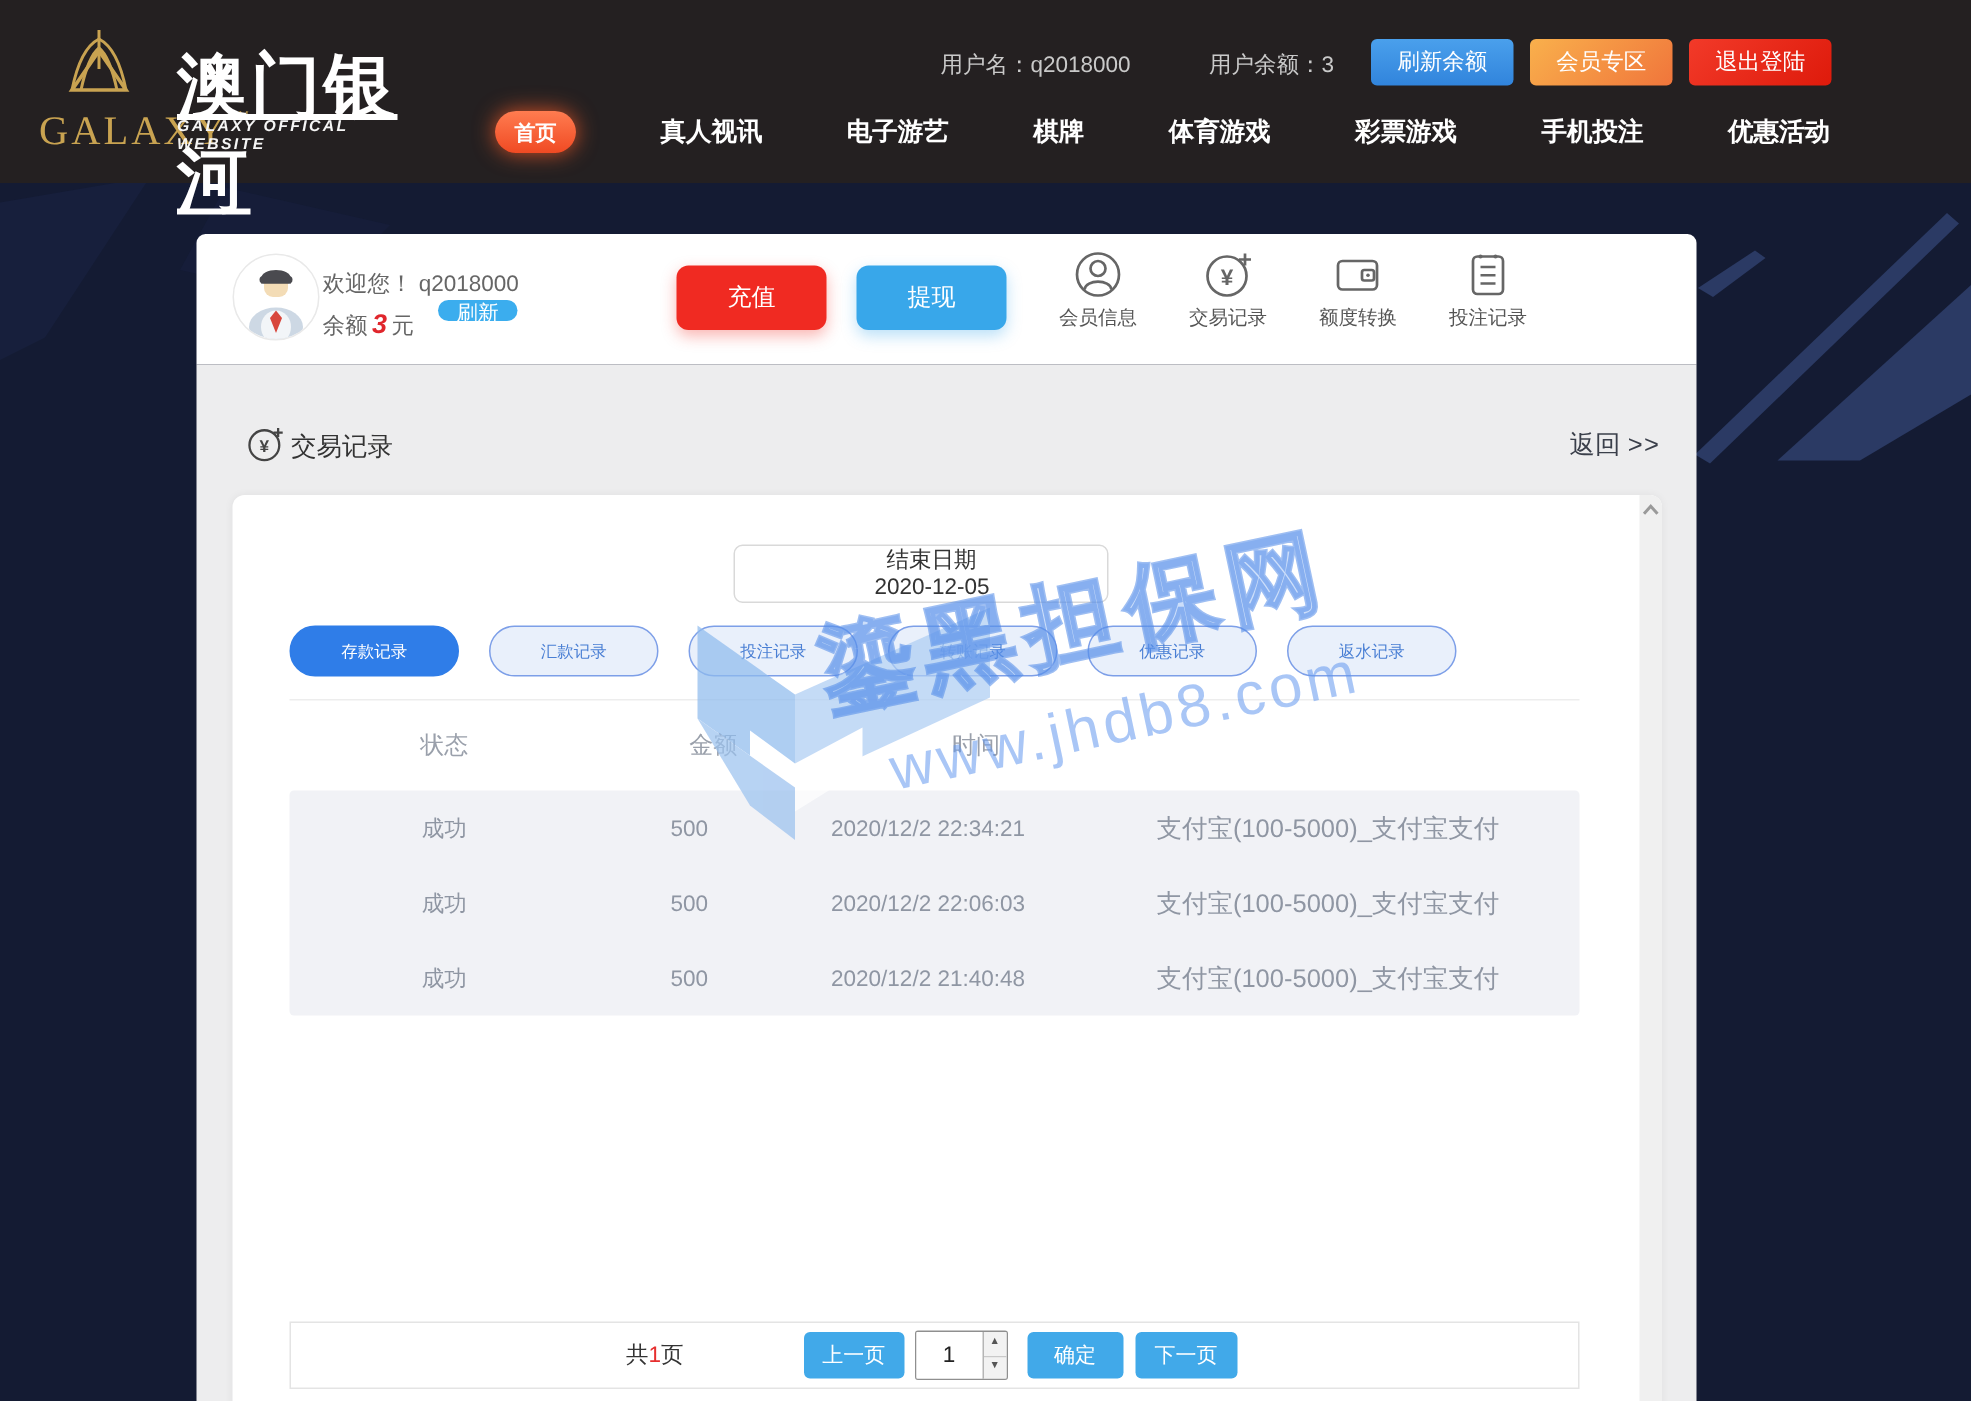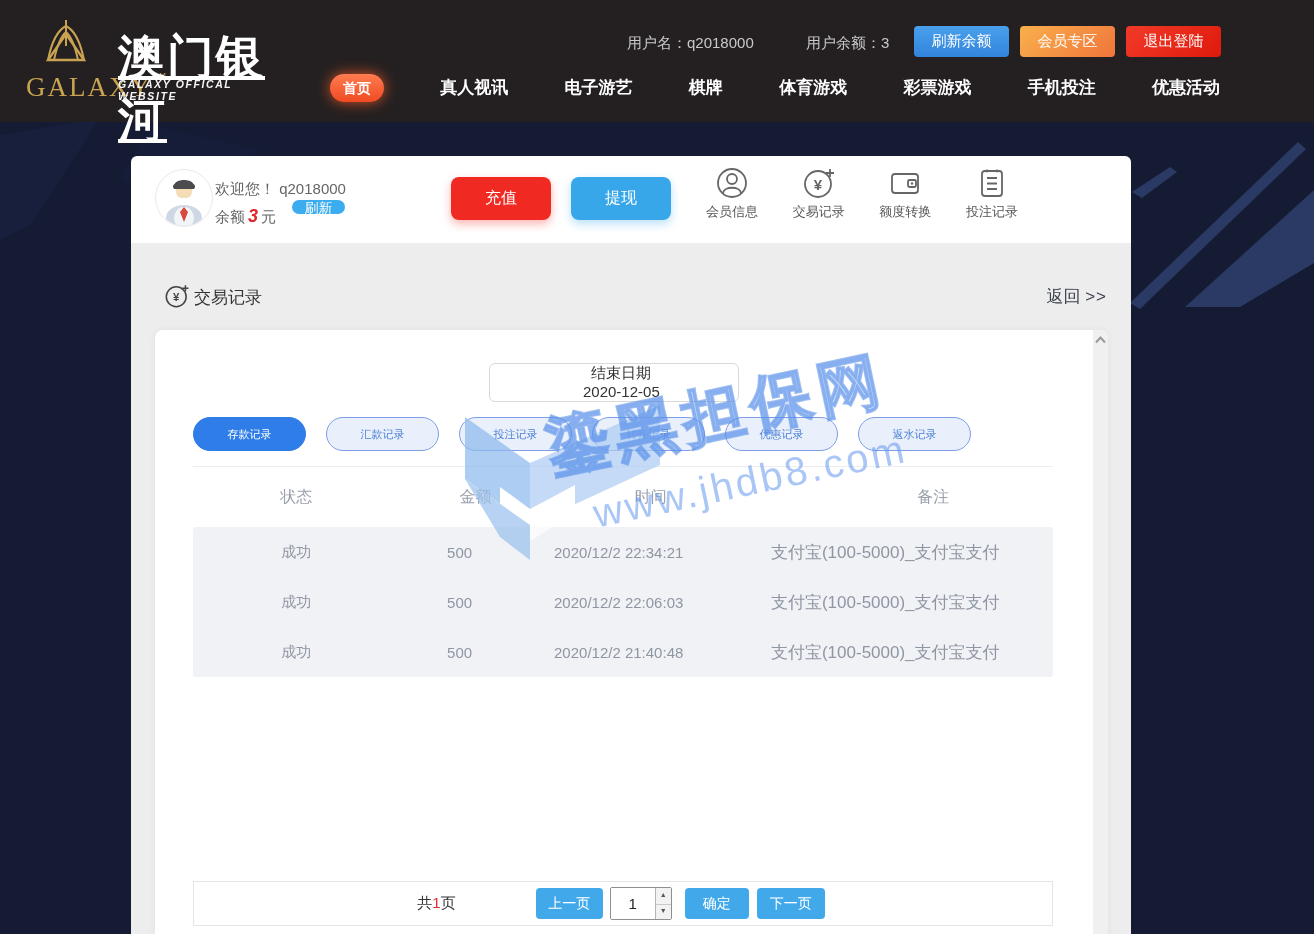--- a/index.html
+++ b/index.html
@@ -234,21 +234,20 @@
         <button class="tab-pill">投注记录</button>
         <button class="tab-pill">转账记录</button>
         <button class="tab-pill">优惠记录</button>
         <button class="tab-pill">返水记录</button>
       </div>
 
       <div class="table-head">
         <span>状态</span>
         <span>金额</span>
         <span>时间</span>
-        <span>备注</span>
       </div>
 
       <div class="rows-block">
         <div class="t-row">
           <span>成功</span>
           <span>500</span>
           <span>2020/12/2 22:34:21</span>
           <span class="c-remark">支付宝(100-5000)_支付宝支付</span>
         </div>
         <div class="t-row">

